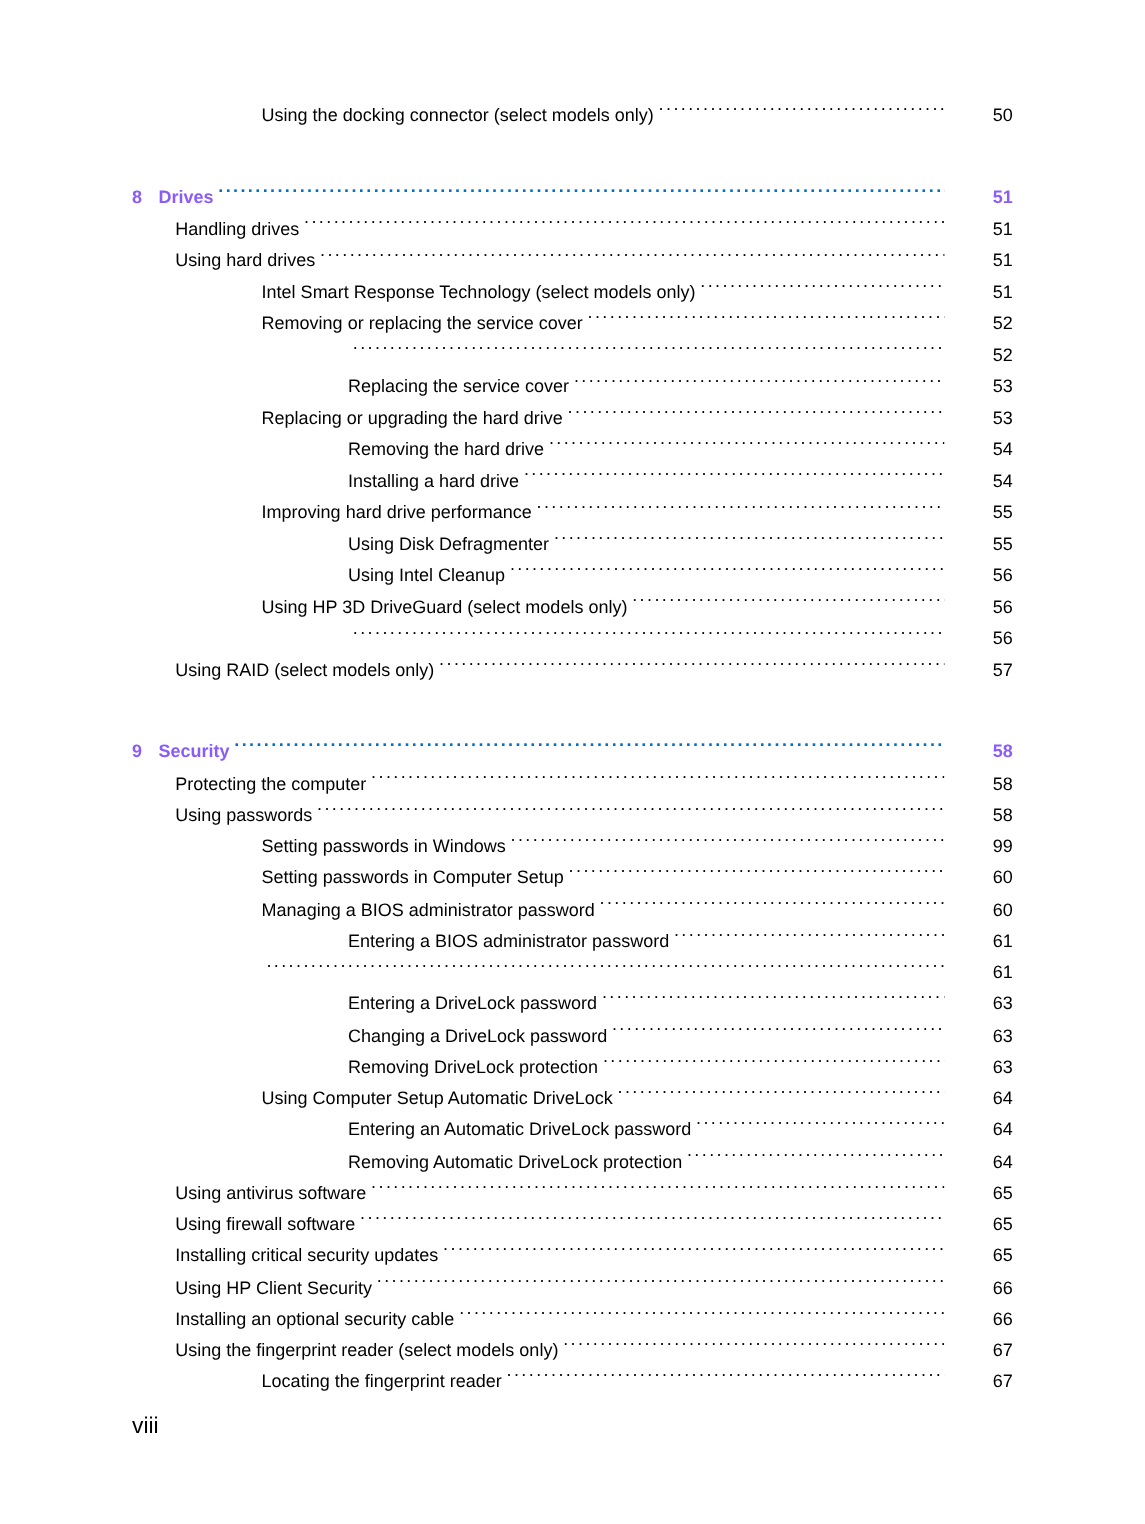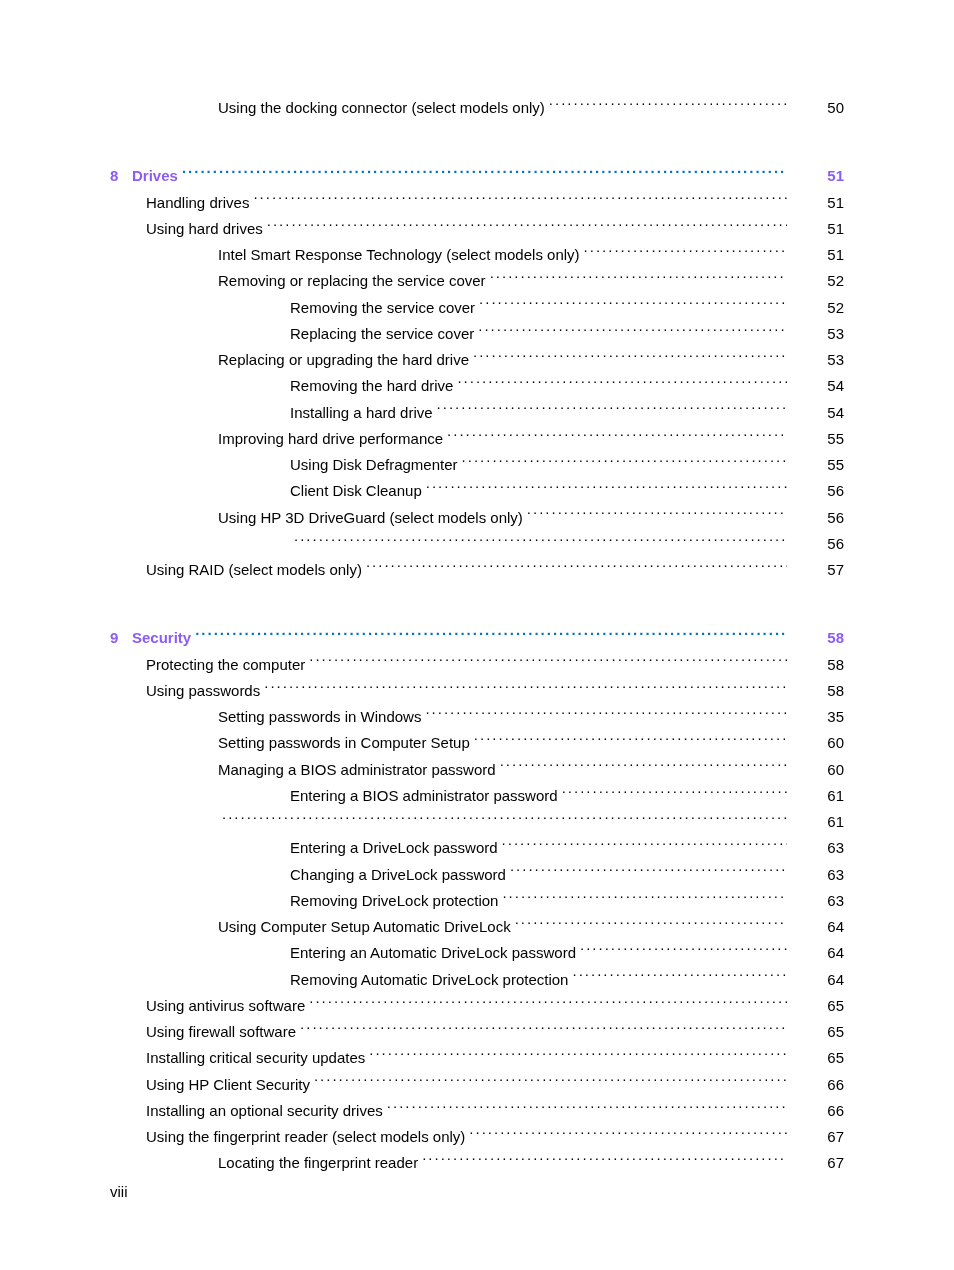--- a/index.html
+++ b/index.html
@@ -7,21 +7,21 @@
   body {
     font-family: Arial, Helvetica, sans-serif;
     font-size: 15px;
     color: #000;
     position: relative;
   }
   .page {
     position: absolute;
     left: 110px;
     right: 110px;
-    top: 95px;
+    top: 84px;
   }
   .toc-row {
     display: flex;
     align-items: baseline;
     line-height: 1.75;
     white-space: nowrap;
     overflow: hidden;
   }
   .toc-title { flex: 0 0 auto; }
   .toc-leader {
@@ -45,21 +45,21 @@
   .chapter .toc-leader::after { color: #0073c6; }
   .chapter-num { display: inline-block; width: 22px; }
   .lvl0 { padding-left: 0; }
   .lvl1 { padding-left: 36px; }
   .lvl2 { padding-left: 108px; }
   .lvl3 { padding-left: 180px; }
   .page-number {
     position: absolute;
     left: 110px;
     bottom: 70px;
-    font-size: 15px;
+    font-size: 19px;
   }
 </style>
 </head>
 <body>
 
 <div class="page">
 
   <div class="toc-row lvl2">
     <span class="toc-title">Using the docking connector (select models only)</span>
     <span class="toc-leader"></span>
@@ -88,21 +88,20 @@
         <span class="toc-title">Intel Smart Response Technology (select models only)</span>
         <span class="toc-leader"></span>
         <span class="toc-page">51</span>
       </div>
       <div class="toc-row lvl2">
         <span class="toc-title">Removing or replacing the service cover</span>
         <span class="toc-leader"></span>
         <span class="toc-page">52</span>
       </div>
       <div class="toc-row lvl3">
-        <span class="toc-title">Removing the service cover</span>
         <span class="toc-leader"></span>
         <span class="toc-page">52</span>
       </div>
       <div class="toc-row lvl3">
         <span class="toc-title">Replacing the service cover</span>
         <span class="toc-leader"></span>
         <span class="toc-page">53</span>
       </div>
       <div class="toc-row lvl2">
         <span class="toc-title">Replacing or upgrading the hard drive</span>
@@ -123,21 +122,21 @@
         <span class="toc-title">Improving hard drive performance</span>
         <span class="toc-leader"></span>
         <span class="toc-page">55</span>
       </div>
       <div class="toc-row lvl3">
         <span class="toc-title">Using Disk Defragmenter</span>
         <span class="toc-leader"></span>
         <span class="toc-page">55</span>
       </div>
       <div class="toc-row lvl3">
-        <span class="toc-title">Client Disk Cleanup</span>
+        <span class="toc-title">Using Intel Cleanup</span>
         <span class="toc-leader"></span>
         <span class="toc-page">56</span>
       </div>
       <div class="toc-row lvl2">
         <span class="toc-title">Using HP 3D DriveGuard (select models only)</span>
         <span class="toc-leader"></span>
         <span class="toc-page">56</span>
       </div>
       <div class="toc-row lvl3">
         <span class="toc-leader"></span>
@@ -164,21 +163,21 @@
         <span class="toc-page">58</span>
       </div>
       <div class="toc-row lvl1">
         <span class="toc-title">Using passwords</span>
         <span class="toc-leader"></span>
         <span class="toc-page">58</span>
       </div>
       <div class="toc-row lvl2">
         <span class="toc-title">Setting passwords in Windows</span>
         <span class="toc-leader"></span>
-        <span class="toc-page">35</span>
+        <span class="toc-page">99</span>
       </div>
       <div class="toc-row lvl2">
         <span class="toc-title">Setting passwords in Computer Setup</span>
         <span class="toc-leader"></span>
         <span class="toc-page">60</span>
       </div>
       <div class="toc-row lvl2">
         <span class="toc-title">Managing a BIOS administrator password</span>
         <span class="toc-leader"></span>
         <span class="toc-page">60</span>
@@ -236,21 +235,21 @@
         <span class="toc-title">Installing critical security updates</span>
         <span class="toc-leader"></span>
         <span class="toc-page">65</span>
       </div>
       <div class="toc-row lvl1">
         <span class="toc-title">Using HP Client Security</span>
         <span class="toc-leader"></span>
         <span class="toc-page">66</span>
       </div>
       <div class="toc-row lvl1">
-        <span class="toc-title">Installing an optional security drives</span>
+        <span class="toc-title">Installing an optional security cable</span>
         <span class="toc-leader"></span>
         <span class="toc-page">66</span>
       </div>
       <div class="toc-row lvl1">
         <span class="toc-title">Using the fingerprint reader (select models only)</span>
         <span class="toc-leader"></span>
         <span class="toc-page">67</span>
       </div>
       <div class="toc-row lvl2">
         <span class="toc-title">Locating the fingerprint reader</span>

